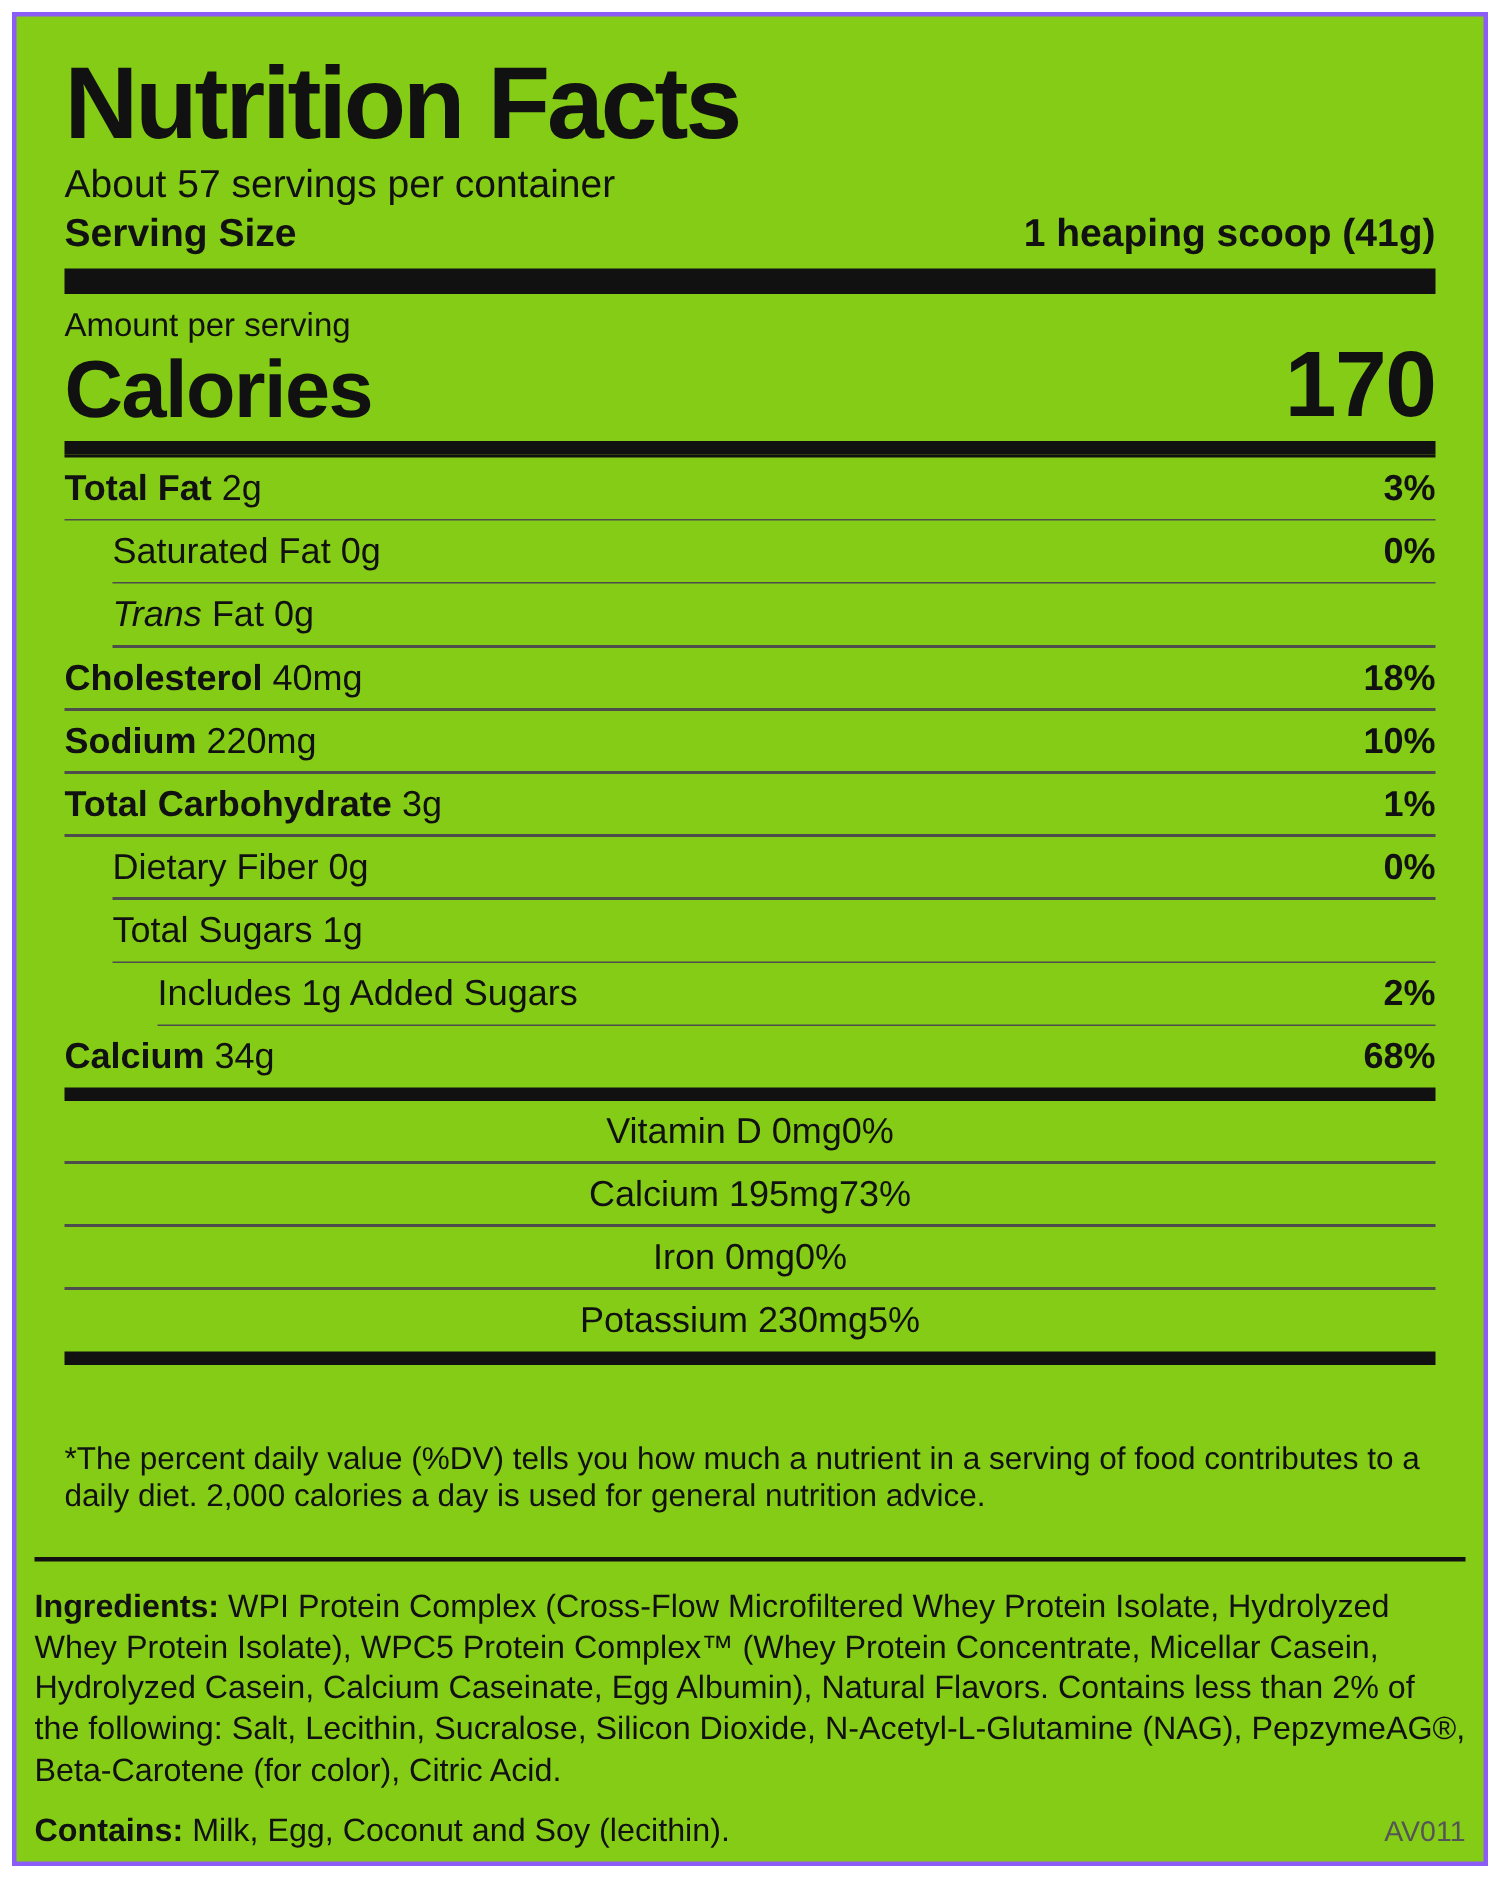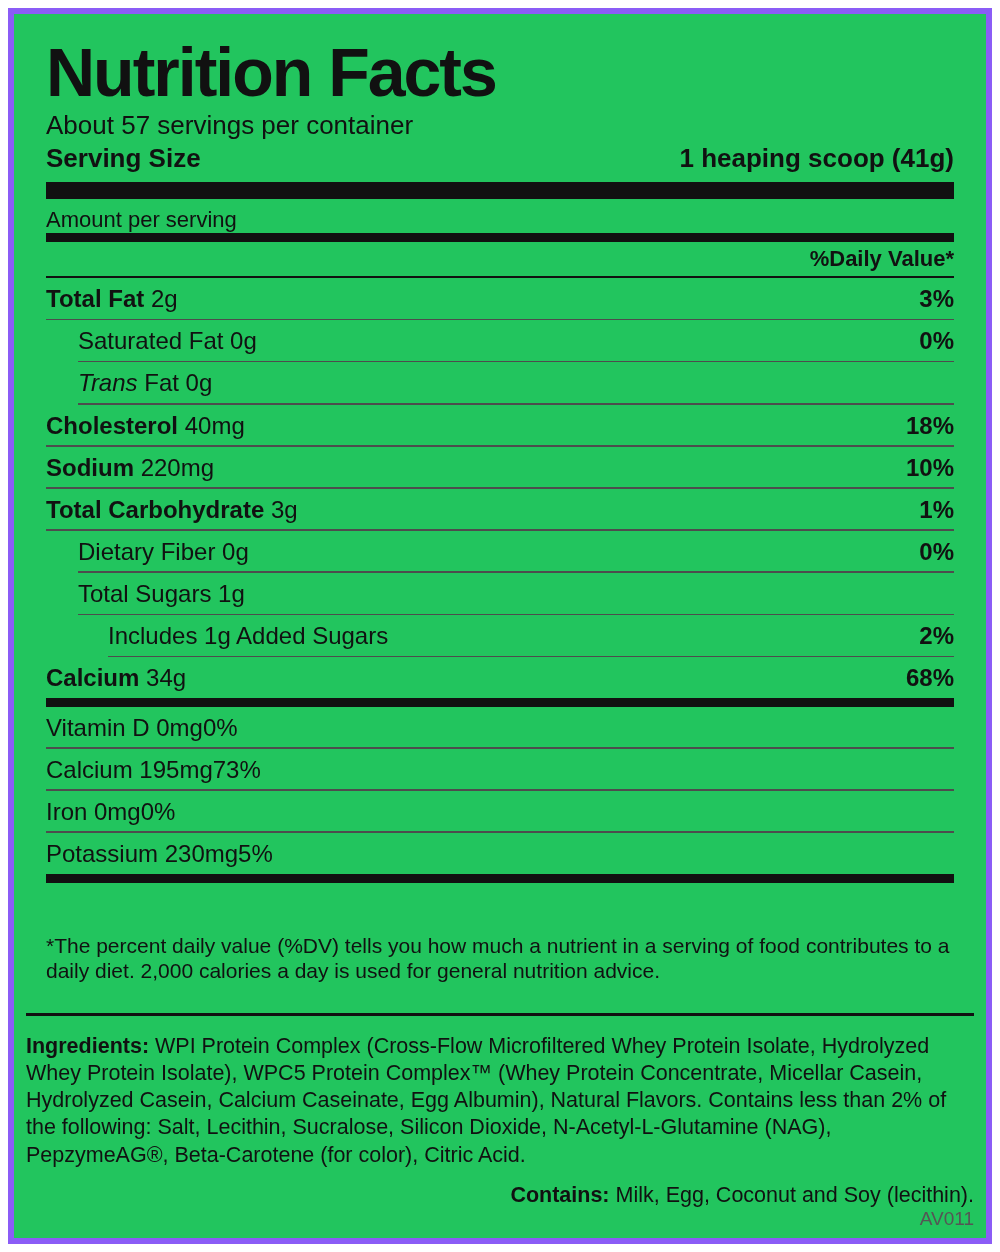--- a/index.html
+++ b/index.html
@@ -14,22 +14,22 @@
     font-family: "Liberation Sans", sans-serif;
     color: #111111;
     -webkit-font-smoothing: antialiased;
   }
   .panel {
     position: absolute;
     left: 8px;
     top: 8px;
     width: 984px;
     height: 1236px;
-    border: 6px solid #8b5cf6;
-    background: #22c55e;
+    border: 3px solid #8b5cf6;
+    background: #84cc16;
     padding: 0;
   }
   .inner {
     padding: 20px 32px 0 32px;
   }
 
   
   .title {
     font-size: 68px;
     font-weight: 700;
@@ -119,21 +119,21 @@
     font-size: 24px;
     padding: 7px 0 6px 0;
     line-height: 1.15;
   }
   .nrow .left { white-space: nowrap; }
   .nrow .right { font-weight: 700; white-space: nowrap; }
   .indent1 { padding-left: 32px; }
   .indent2 { padding-left: 62px; }
   .vit-row {
     display: flex;
-    justify-content: flex-start;
+    justify-content: center;
     align-items: baseline;
     font-size: 24px;
     padding: 7px 0 6px 0;
     line-height: 1.15;
     font-weight: 400;
   }
   .vit-row .right { font-weight: 400; }
 
   
   .footnote {
@@ -155,21 +155,20 @@
     font-size: 21.5px;
     line-height: 1.27;
     margin-top: 17px;
   }
   .ing-text b { font-weight: 700; }
   .contains-row {
     display: flex;
     justify-content: space-between;
     align-items: flex-end;
     margin-top: 14px;
-    flex-direction: column;
   }
   .contains-text { font-size: 21.5px; }
   .code {
     font-size: 19px;
     color: #555555;
   }
   .divider-full {
     height: 3px;
     background: #111111;
     margin: 0;
@@ -187,24 +186,27 @@
 
     <div class="row-flex">
       <div class="serving-size-label">Serving Size</div>
       <div class="serving-size-value">1 heaping scoop (41g)</div>
     </div>
 
     <div class="rule-thick"></div>
 
     <div class="amount-per">Amount per serving</div>
 
+    <div class="calories-row">
+      <div class="calories-label">Calories</div>
+      <div class="calories-value">170</div>
+    </div>
 
     <div class="rule-med"></div>
 
-    <div class="dv-header">%Daily Value*</div>
 
     <div class="rule-thin"></div>
 
     <div id="nutrient-list">
         <div class="nrow">
           <div class="left"><b>Total Fat</b> <span>2g</span></div>
           <div class="right">3%</div>
         </div>
         <div class="rule-hair"></div>
         <div class="nrow indent1">

